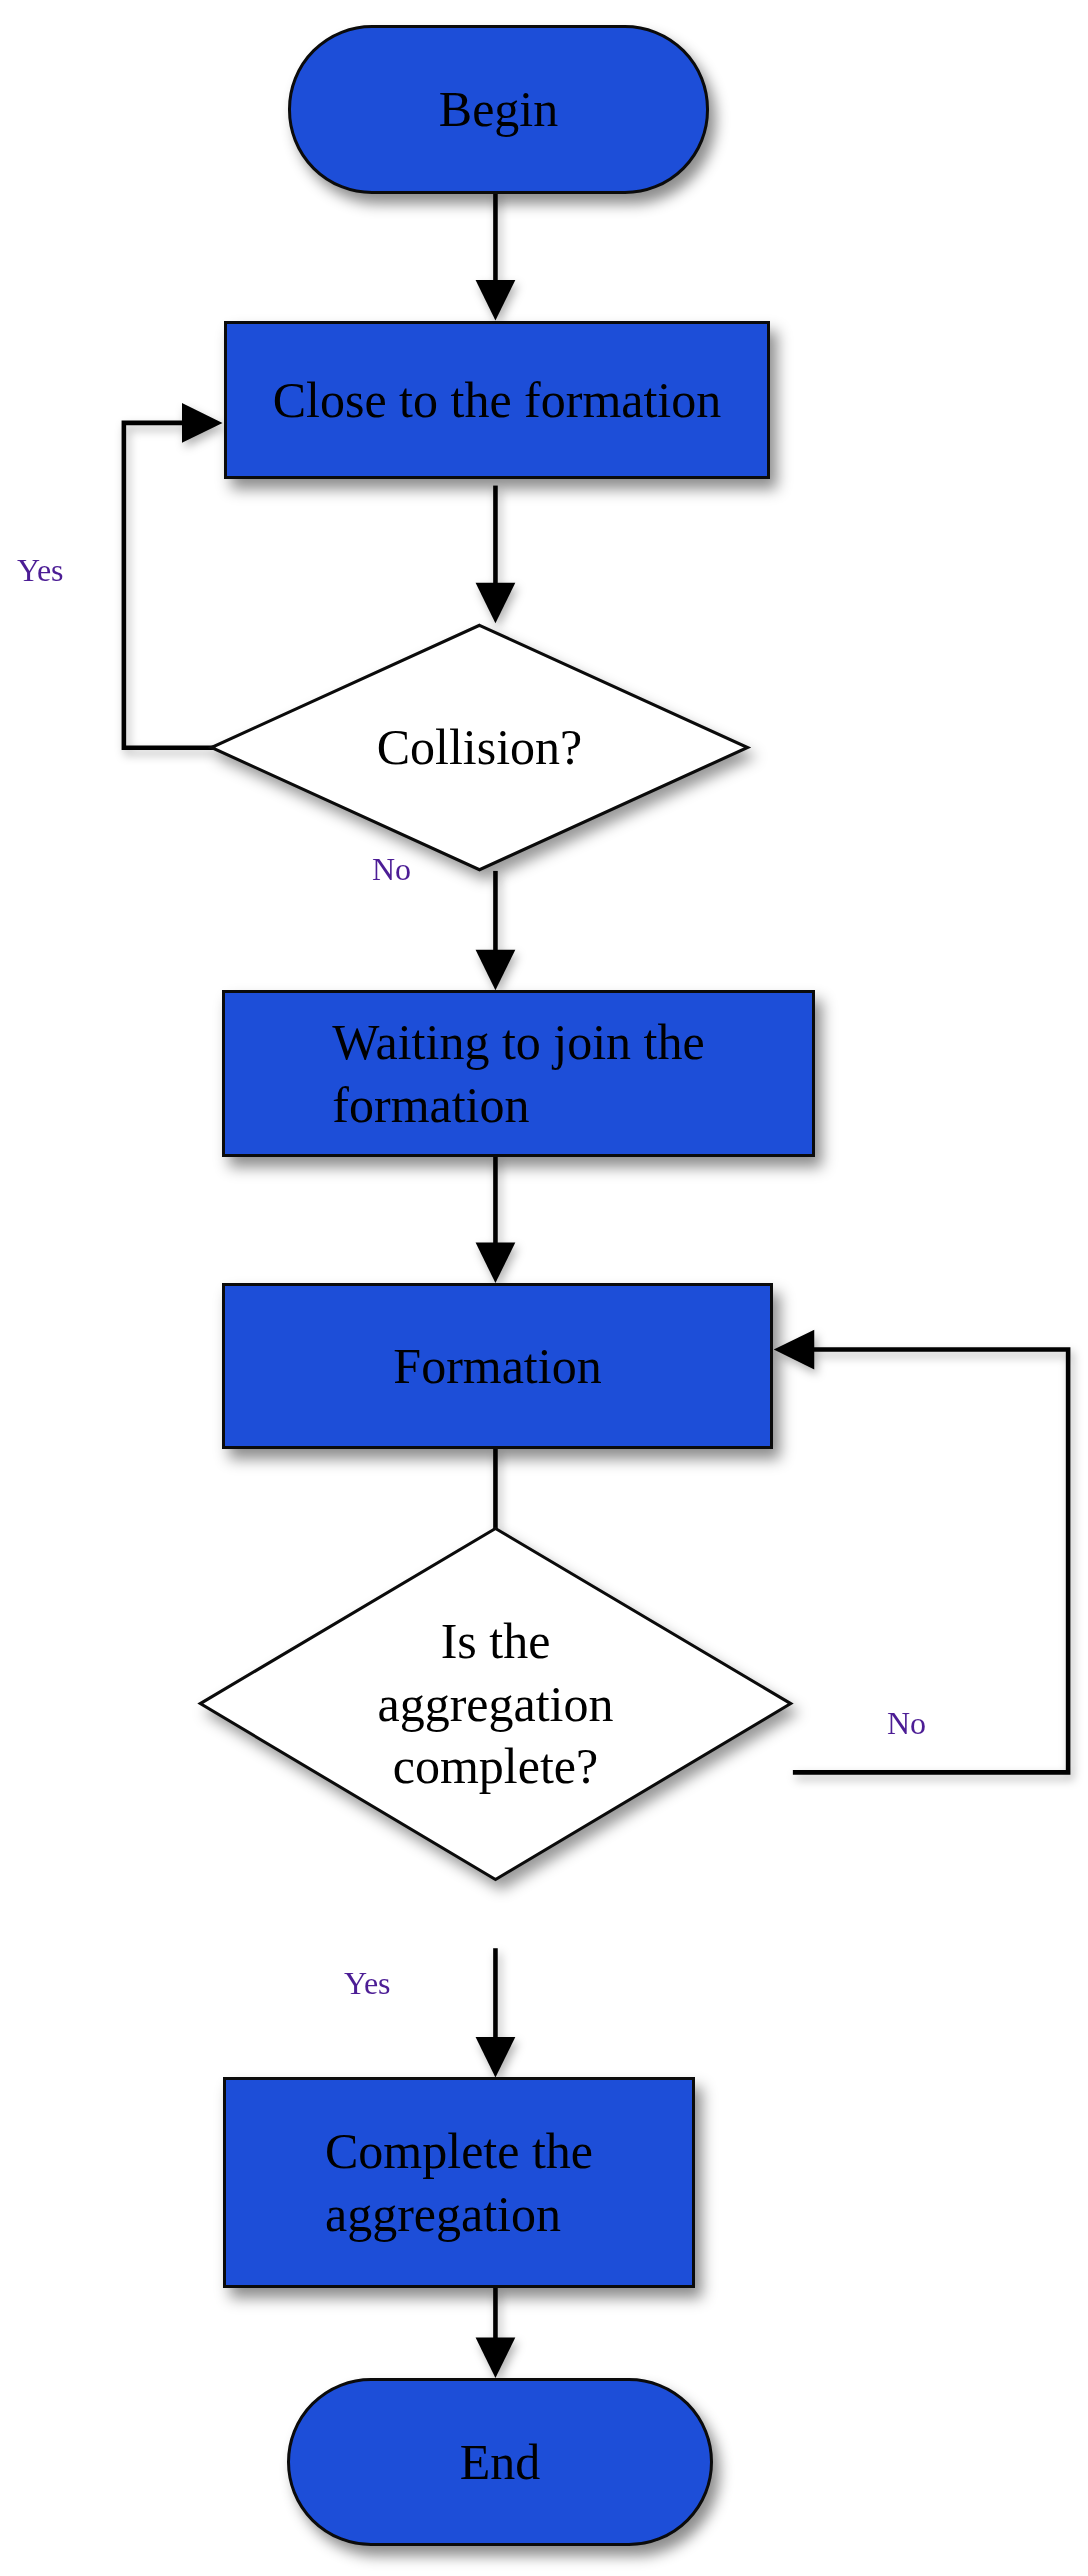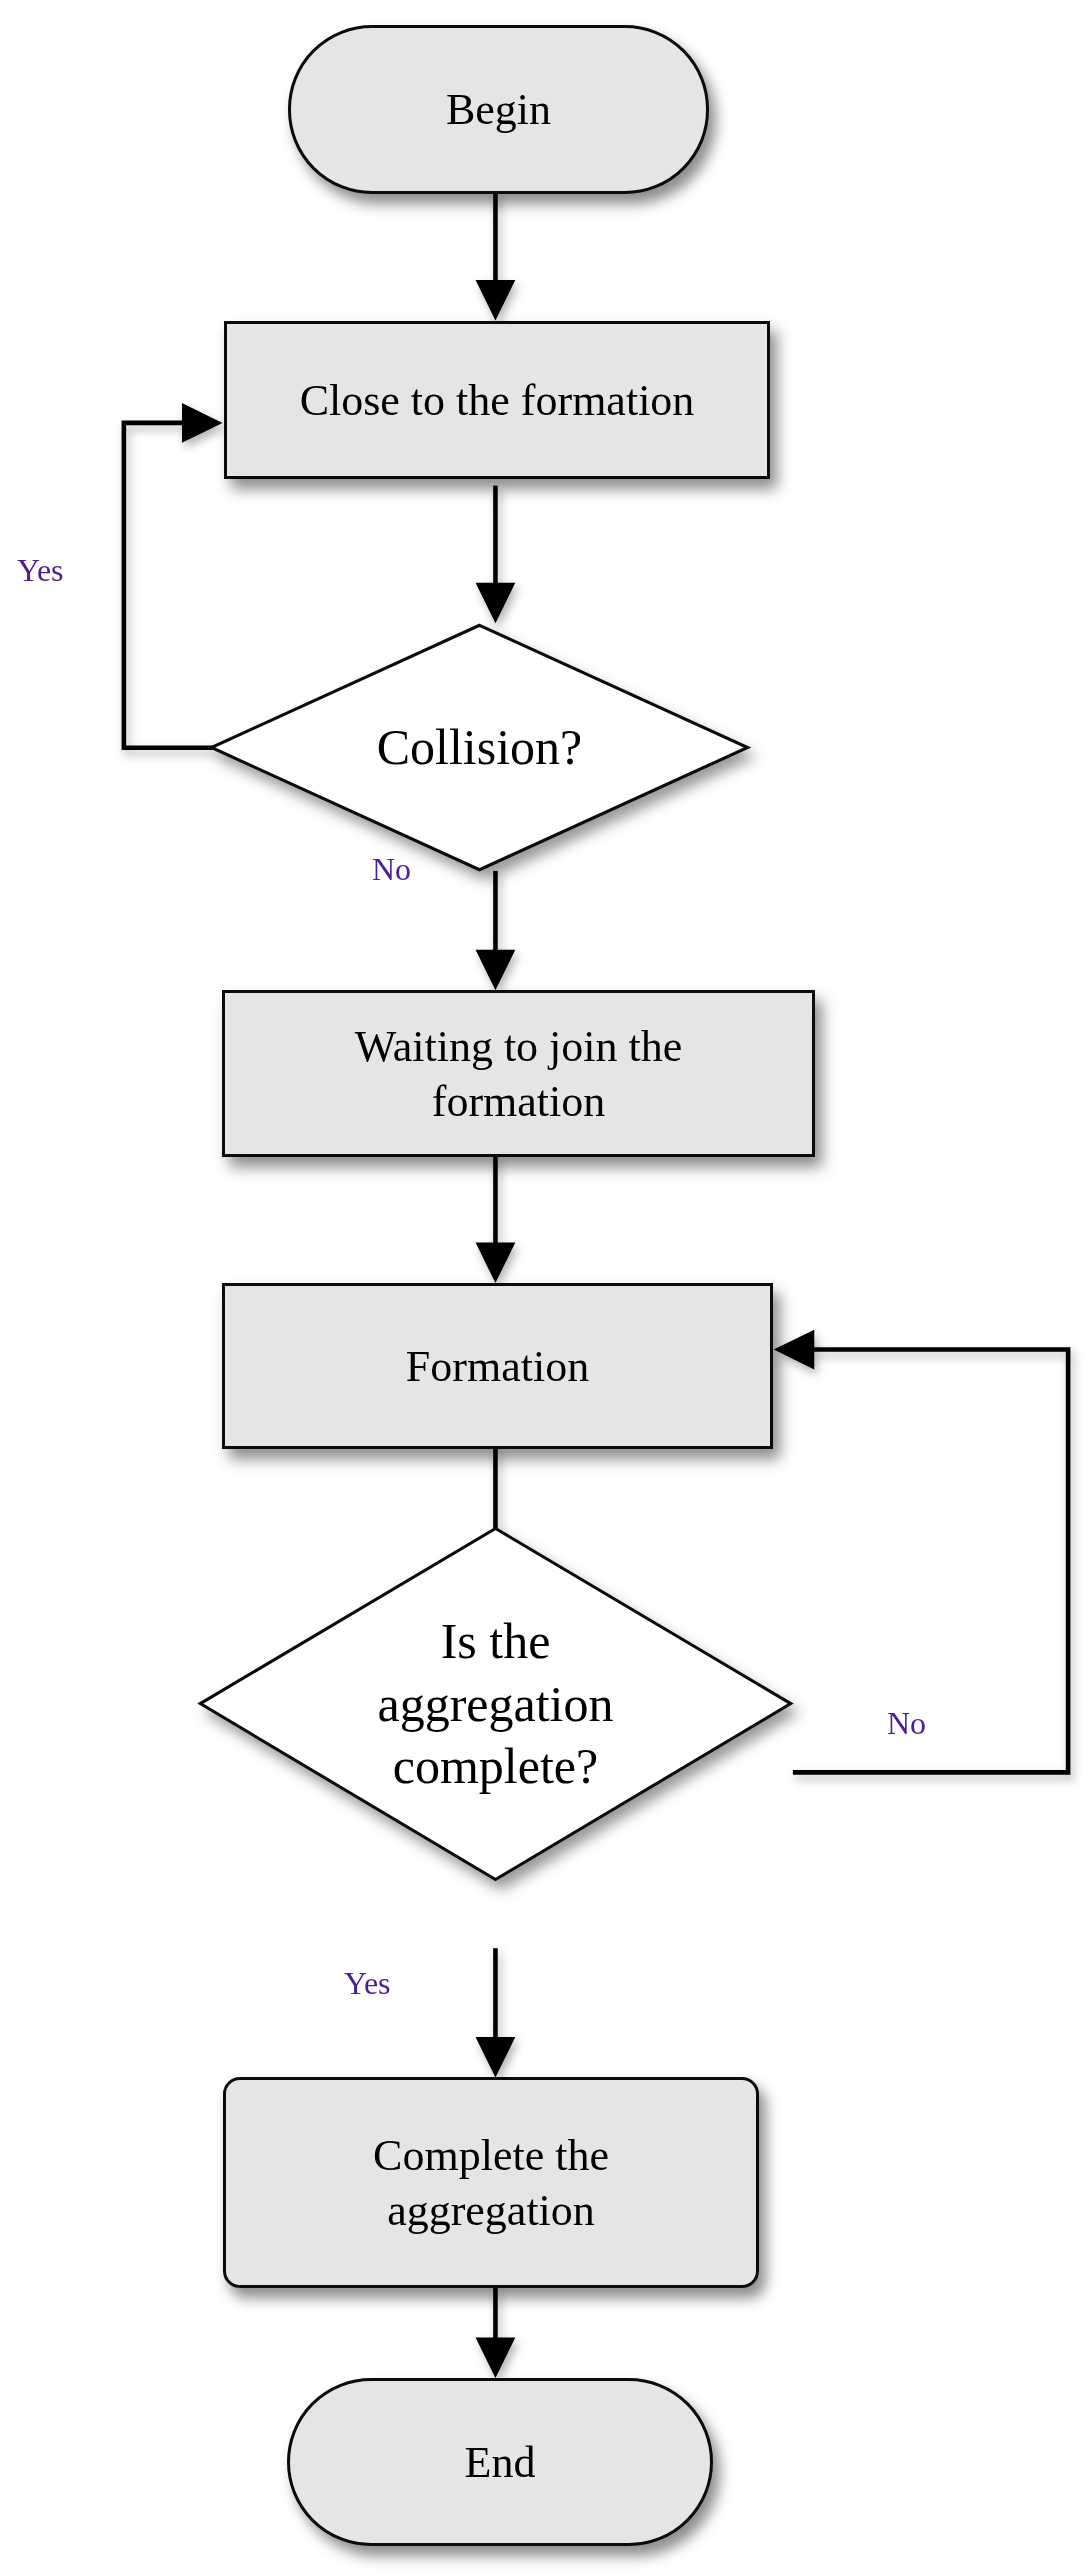--- a/index.html
+++ b/index.html
@@ -11,27 +11,26 @@
     position: relative;
     width: 1088px;
     height: 2576px;
     background: #ffffff;
     font-family: "Liberation Serif", "DejaVu Serif", serif;
     color: #000000;
   }
   .node {
     position: absolute;
     box-sizing: border-box;
-    background: #e5e5e5;
+    background: #1d4ed8;
     border: 3.8px solid #0b0b0b;
     display: flex;
     align-items: center;
     justify-content: center;
-    text-align: center;
-    font-size: 44px;
+    font-size: 50px;
     line-height: 1.25;
     white-space: pre-line;
     box-shadow: 6.9px 10px 13.8px rgba(0,0,0,0.45);
   }
   .terminator {
     border-radius: 84px;
     border-width: 3.1px;
   }
   .decision {
     position: absolute;
@@ -148,21 +147,21 @@
 
   <div class="decision" style="left:198px; top:1526px; width:595px; height:356px;">
     <svg viewBox="0 0 778 465" xmlns="http://www.w3.org/2000/svg">
       <polygon points="389,3 775,232 389,462 3,232" fill="#ffffff" stroke="#0b0b0b" stroke-width="4"></polygon>
     </svg>
     <div class="dlabel">Is the
 aggregation
 complete?</div>
   </div>
 
-  <div class="node" style="left:223px; top:2077px; width:536px; height:211px;border-radius:17px;">
+  <div class="node" style="left:223px; top:2077px; width:472px; height:211px;">
     <span>Complete the
 aggregation</span>
   </div>
 
   <div class="node terminator" style="left:287px; top:2378px; width:426px; height:168px;">
     <span>End</span>
   </div>
 
   <div class="edge-label" style="left:17px; top:554px;">Yes</div>
 

